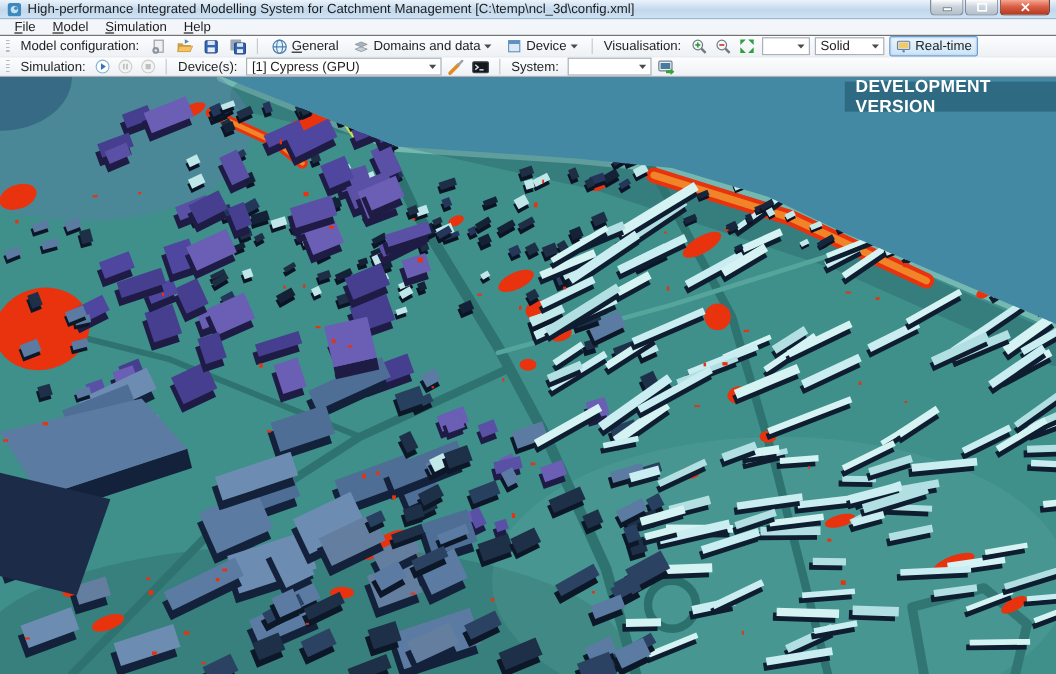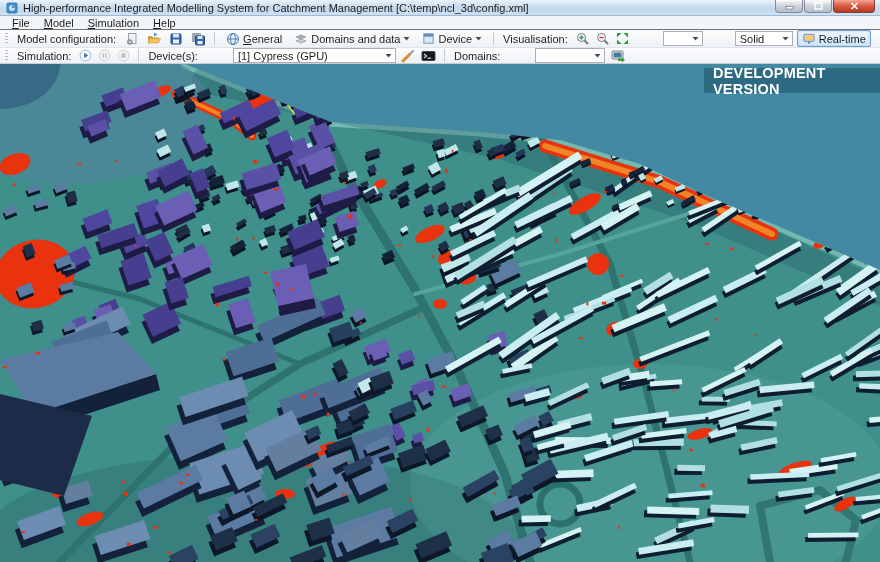--- a/index.html
+++ b/index.html
@@ -35,21 +35,21 @@
   .tb-label { margin:0 3px 0 2px; white-space:nowrap; }
   .icon-btn { display:flex; align-items:center; justify-content:center;
     width:18px; height:16px; border-radius:2px; }
   .tb-btn { display:flex; align-items:center; gap:3px; padding:1px 4px;
     border-radius:2px; white-space:nowrap; }
   .uline { display:inline-block; }
   .uline::first-letter { text-decoration:underline; }
   .sep { width:1px; height:13px; background:#c6cbd1; margin:0 3px; }
   .combo { height:15px; background:#fff; border:1px solid #a9b0b8;
     display:flex; align-items:center; justify-content:space-between;
-    padding:0 3px 0 4px; font-size:11px;margin-left:28px; }
+    padding:0 3px 0 4px; font-size:11px; }
   .toggle-on { border:1px solid #6d9ed0; background:linear-gradient(#ecf5fd,#cde5f8);
     box-shadow:inset 0 0 2px #9cc4e8; }
 
   
   .viewport { position:absolute; top:64px; left:0; width:880px; height:498px;
     background:#7f1d1d; }
   #scene { display:block; }
   .banner { position:absolute; top:4px; right:0; width:176px; height:25px;
     background:#2e6b82; color:#ffffff; font-weight:bold; font-size:14.5px;
     display:flex; align-items:center; padding-left:9px; letter-spacing:0.2px; }
@@ -253,21 +253,21 @@
     <div class="icon-btn" style="width:17px">
       <svg width="15" height="14" viewBox="0 0 15 14">
         <rect x="1" y="2.5" width="13" height="9" rx="1" fill="#14181c" stroke="#3c444c"></rect>
         <path d="M3,5 L5.5,7 L3,9" stroke="#d8e0e8" stroke-width="1.2" fill="none"></path>
         <rect x="6.5" y="8.6" width="3.5" height="1.2" fill="#d8e0e8"></rect>
       </svg>
     </div>
 
     <div class="sep"></div>
 
-    <span class="tb-label">Domains:</span>
+    <span class="tb-label">System:</span>
     <div class="combo" style="width:70px">
       <span></span>
       <svg width="7" height="5" viewBox="0 0 7 5">
         <polygon points="0.5,1 6.5,1 3.5,4.5" fill="#4a4a4a"></polygon>
       </svg>
     </div>
     <div class="icon-btn" style="width:18px">
       <svg width="15" height="14" viewBox="0 0 15 14">
         <rect x="1" y="2" width="11" height="8" rx="1" fill="#e8eef4" stroke="#708090"></rect>
         <rect x="2.5" y="3.5" width="8" height="5" fill="#4a7a9c"></rect>

